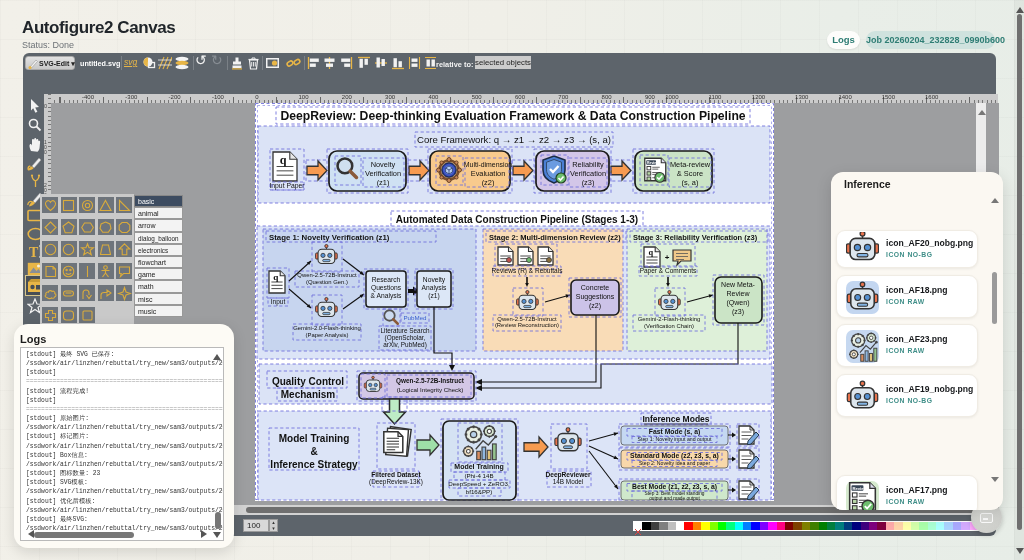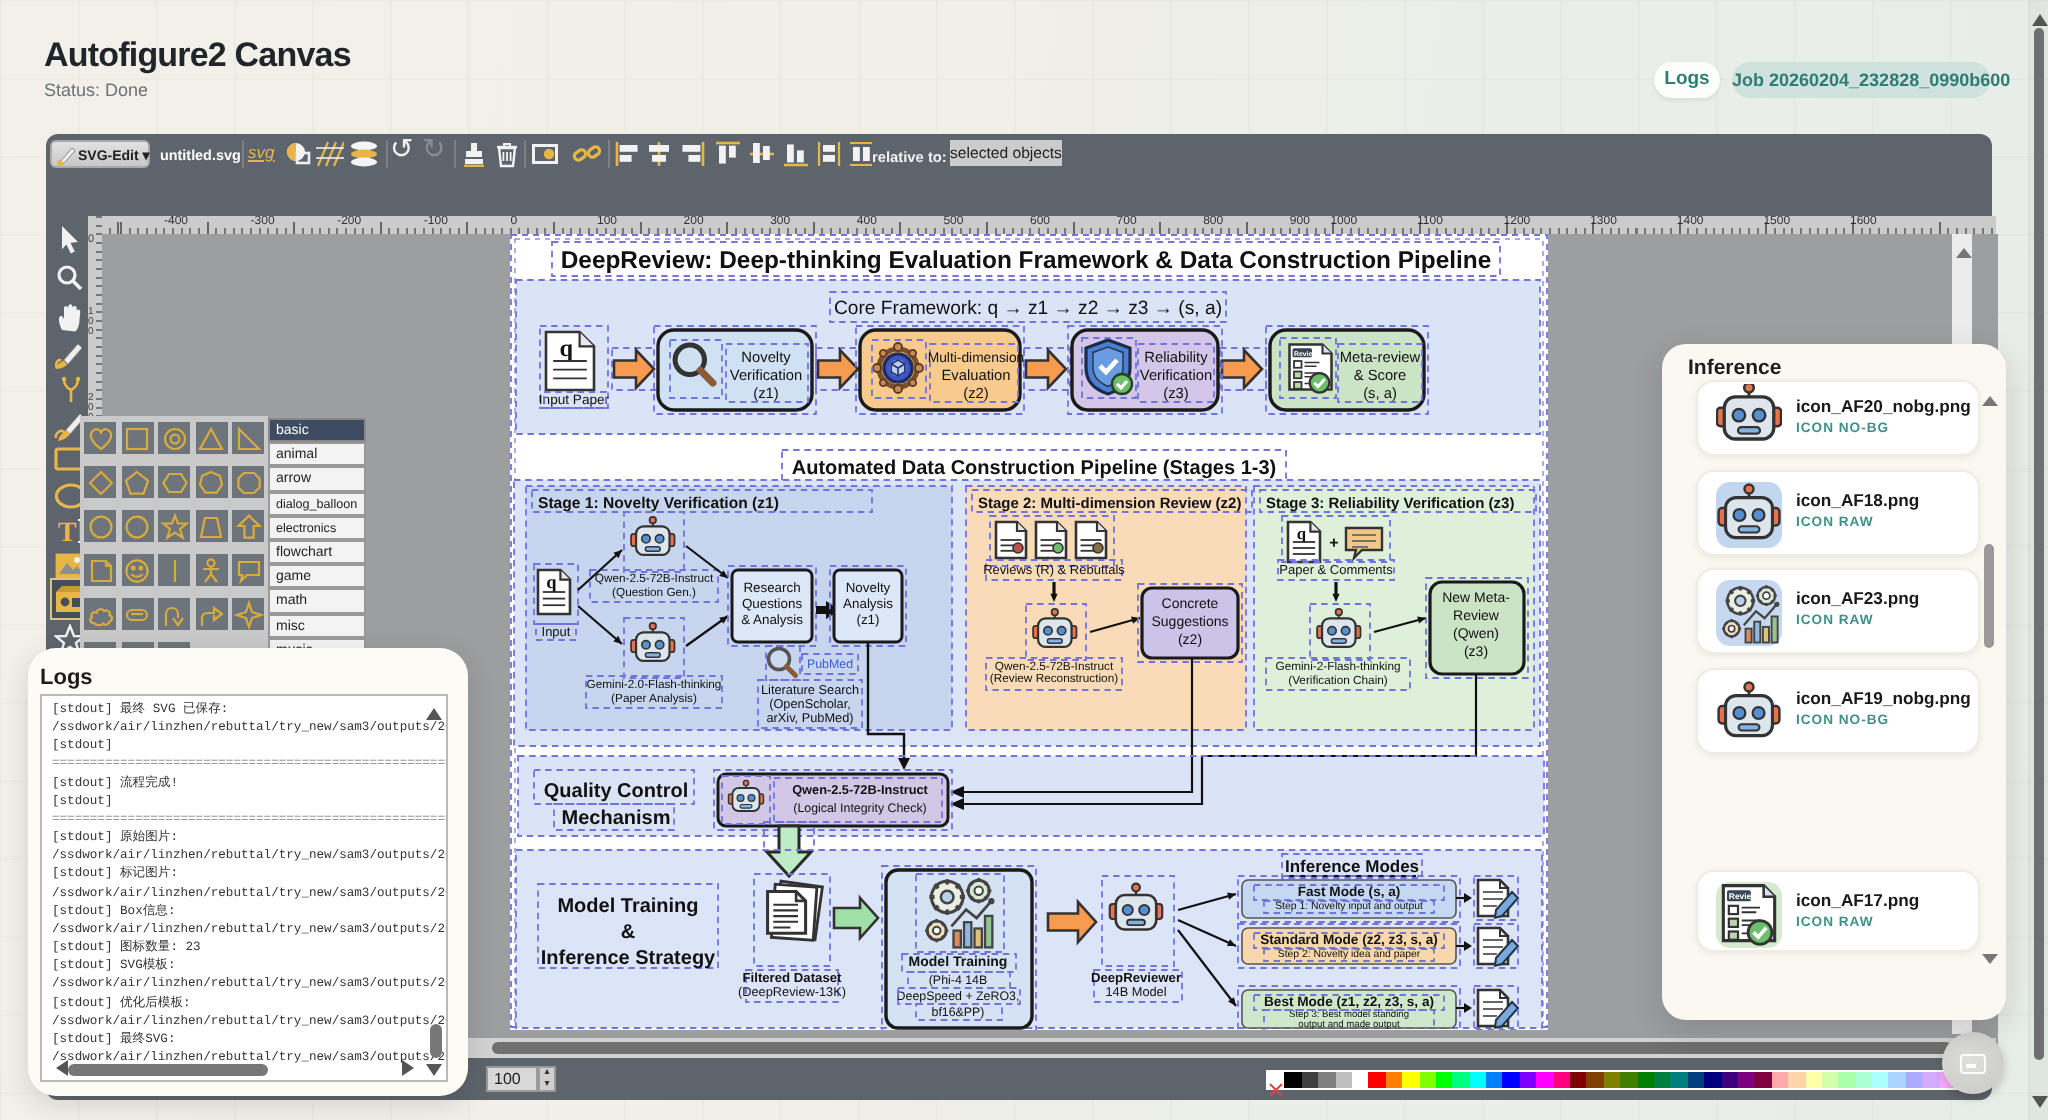--- a/index.html
+++ b/index.html
@@ -13,21 +13,21 @@
     position:relative;
   }
   .abs { position:absolute; }
   
   #title { left:22px; top:18px; font-size:17px; font-weight:bold; color:#20252a; letter-spacing:-0.4px;}
   #status { left:22px; top:40px; font-size:9px; color:#6d7277;text-align:right; }
   .pill { top:31px; height:18px; border-radius:9px; font-size:9.5px; font-weight:bold; color:#2e7d74; line-height:18px; text-align:center; }
   #pill-logs { left:827px; width:33px; background:#fdfdfb; box-shadow:0 1px 2px rgba(0,0,0,0.08);}
   #pill-job { left:866px; width:129px; background:#cfe2de; white-space:nowrap; font-size:9px;}
   
-  #editor { left:23px; top:67px; width:973px; height:483px; background:#5d646b; border-radius:6px; }
+  #editor { left:23px; top:53px; width:973px; height:483px; background:#5d646b; border-radius:6px; }
   
   #rulerx { left:21px; top:41px; width:954px; height:9px; background:#cbcbcb; overflow:hidden;}
   #rulerx .ticks { position:absolute; left:0; top:0; width:100%; height:100%;
      background:repeating-linear-gradient(to right,#777 0 1px, transparent 1px 4.33px);
      background-position:16px 0; top:6px; height:3px;}
   #rulerx .ticks2 { position:absolute; top:3px; height:6px; width:100%;
      background:repeating-linear-gradient(to right,#666 0 1px, transparent 1px 43.3px);
      background-position:16px 0;}
   .rnum { position:absolute; top:0px; font-size:6px; color:#333; }
   
@@ -57,21 +57,21 @@
   #pgsb { left:1017px; top:14px; width:5px; height:516px; background:#6f6f6f; border-radius:3px;}
   #pgsb-up { left:1016px; top:3px; width:0; height:0; border:4px solid transparent; border-bottom:6px solid #555; }
   
   #logs { left:14px; top:324px; width:220px; height:224px; background:#fdfbf5; border-radius:14px; box-shadow:0 4px 14px rgba(0,0,0,0.13); }
   #logs h2 { position:absolute; left:6px; top:9px; font-size:11px; color:#1c1c1c; }
   #logbox { position:absolute; left:6px; top:23px; width:204px; height:194px; background:#fff; border:1px solid #b9b9b9; overflow:hidden;}
   #logtext { position:absolute; left:5px; top:2px; font-family:"Liberation Mono", monospace; font-size:6.3px; line-height:9.15px; color:#333; white-space:pre; }
   
   #artifacts { left:831px; top:172px; width:172px; height:338px; background:#fbf8f2; border-radius:12px; box-shadow:0 5px 16px rgba(0,0,0,0.14); overflow:hidden;}
   #artifacts h2 { position:absolute; left:13px; top:6px; font-size:10.5px; color:#1c1c1c;}
-  .card { position:absolute; left:17px; width:142px; background:#fff; border-radius:9px; box-shadow:0 1px 3px rgba(0,0,0,0.07); border:1px solid #f0ece4;}
+  .card { position:absolute; left:5px; width:142px; background:#fff; border-radius:9px; box-shadow:0 1px 3px rgba(0,0,0,0.07); border:1px solid #f0ece4;margin-top:40px;}
   .card .nm { position:absolute; left:49px; top:9px; font-size:8.6px; font-weight:bold; color:#17191c;}
   .card .tp { position:absolute; left:49px; top:22px; font-size:6.8px; font-weight:bold; letter-spacing:0.5px; color:#3f8e88;}
   .card .ico { position:absolute; left:9px; top:5px; width:33px; height:33px; }
   #asb { position:absolute; right:5px; top:22px; width:7px; height:300px;}
   #asb .thumb { position:absolute; left:1px; top:78px; width:5px; height:52px; background:#9a9a9a; border-radius:3px;}
 </style>
 </head>
 <body>
   <div class="abs" id="title">Autofigure2 Canvas</div>
   <div class="abs" id="status">Status: Done</div>

